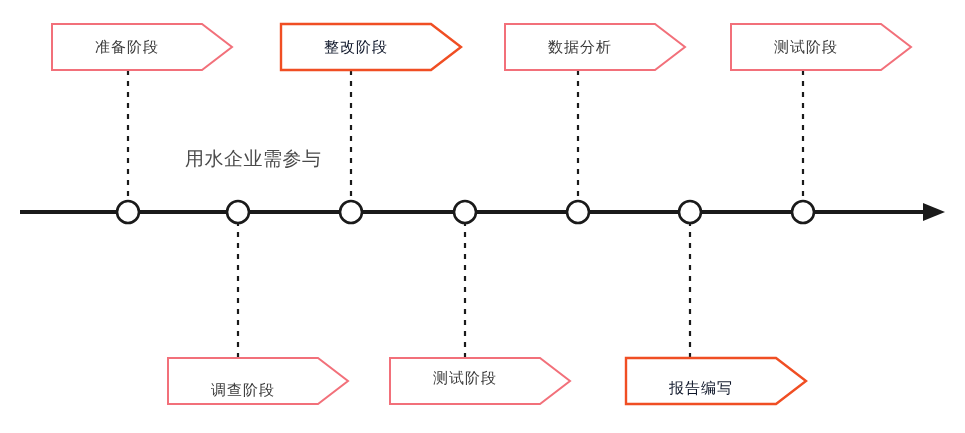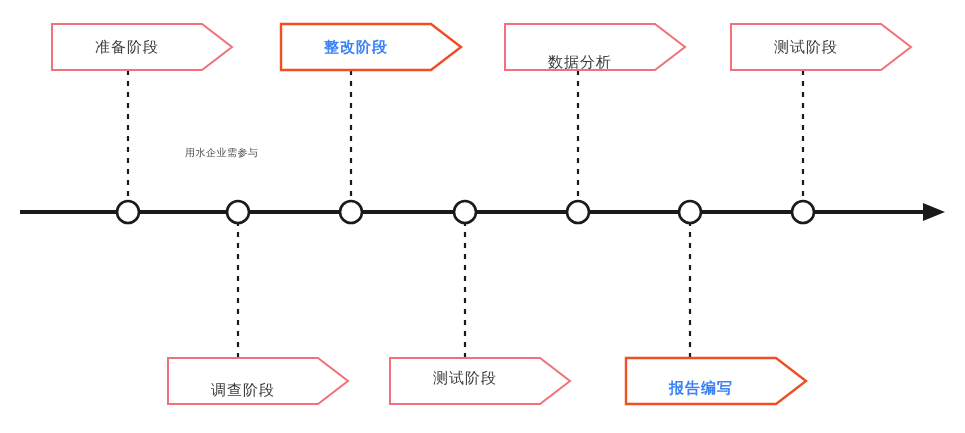--- a/index.html
+++ b/index.html
@@ -34,26 +34,26 @@
     justify-content: center;
     pointer-events: none;
     white-space: nowrap;
   }
   .chevron-label-text {
     font-size: 15px;
     letter-spacing: 1px;
     color: #3a3a3a;
   }
   .chevron-label.emphasis .chevron-label-text {
-    font-weight: bold;
-    color: #3b82f6;
+    font-weight: normal;
+    color: #0f172a;
   }
   .annotation-text {
     position: absolute;
-    font-size: 10px;
+    font-size: 19px;
     letter-spacing: 0.5px;
     color: #4a4a4a;
     white-space: nowrap;
   }
 </style>
 </head>
 <body>
 
 <div id="diagram-root">
 
@@ -97,21 +97,21 @@
       </div>
       <div class="chevron-label" style="left: 168px; top: 358px; width: 150px; height: 64px;">
         <span class="chevron-label-text">调查阶段</span>
       </div>
       <div class="chevron-label emphasis" style="left: 281px; top: 24px; width: 150px; height: 46px;">
         <span class="chevron-label-text">整改阶段</span>
       </div>
       <div class="chevron-label" style="left: 390px; top: 358px; width: 150px; height: 40px;">
         <span class="chevron-label-text">测试阶段</span>
       </div>
-      <div class="chevron-label" style="left: 505px; top: 24px; width: 150px; height: 47px; margin-top: 15px;">
+      <div class="chevron-label" style="left: 505px; top: 24px; width: 150px; height: 47px;">
         <span class="chevron-label-text">数据分析</span>
       </div>
       <div class="chevron-label emphasis" style="left: 626px; top: 358px; width: 150px; height: 60px;">
         <span class="chevron-label-text">报告编写</span>
       </div>
       <div class="chevron-label" style="left: 731px; top: 24px; width: 150px; height: 46px;">
         <span class="chevron-label-text">测试阶段</span>
       </div>
     </div>
   <div id="annotation-layer">

